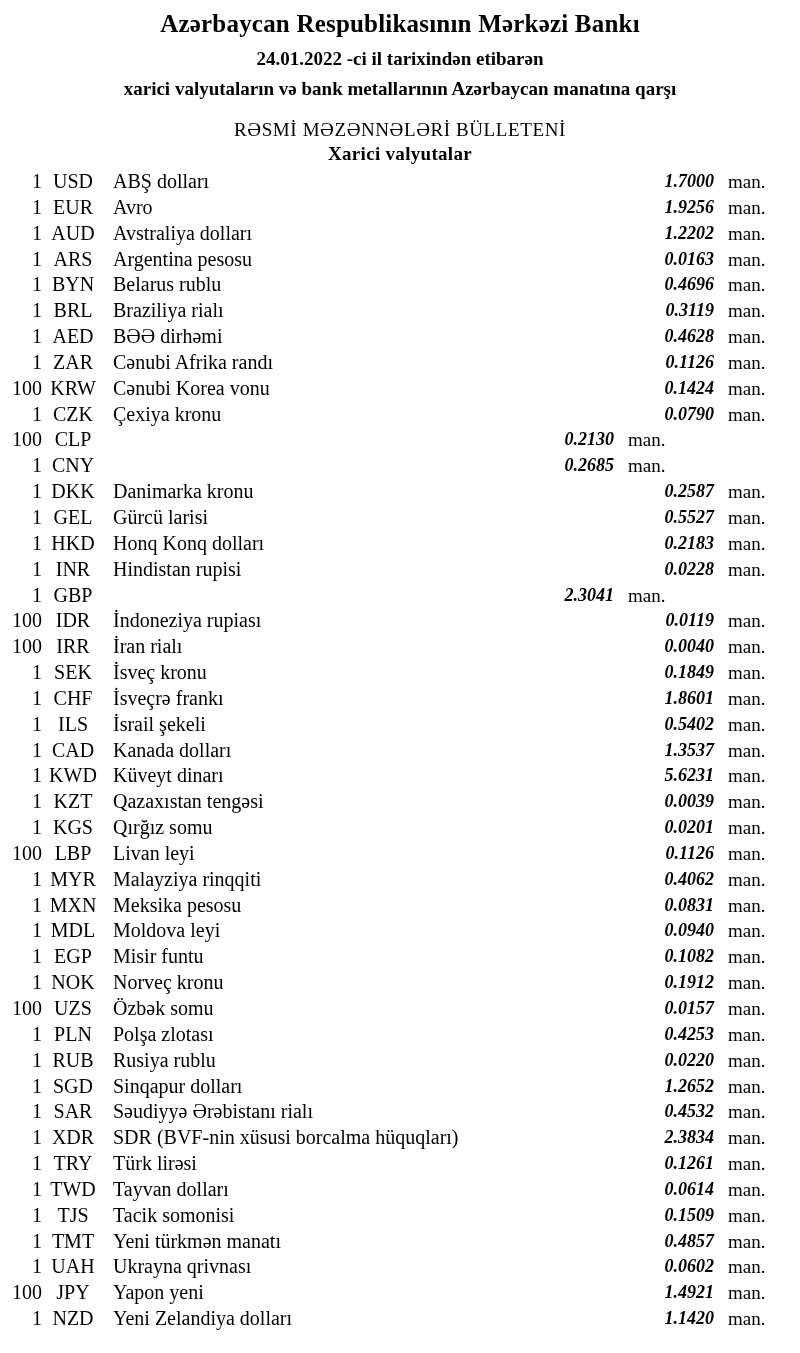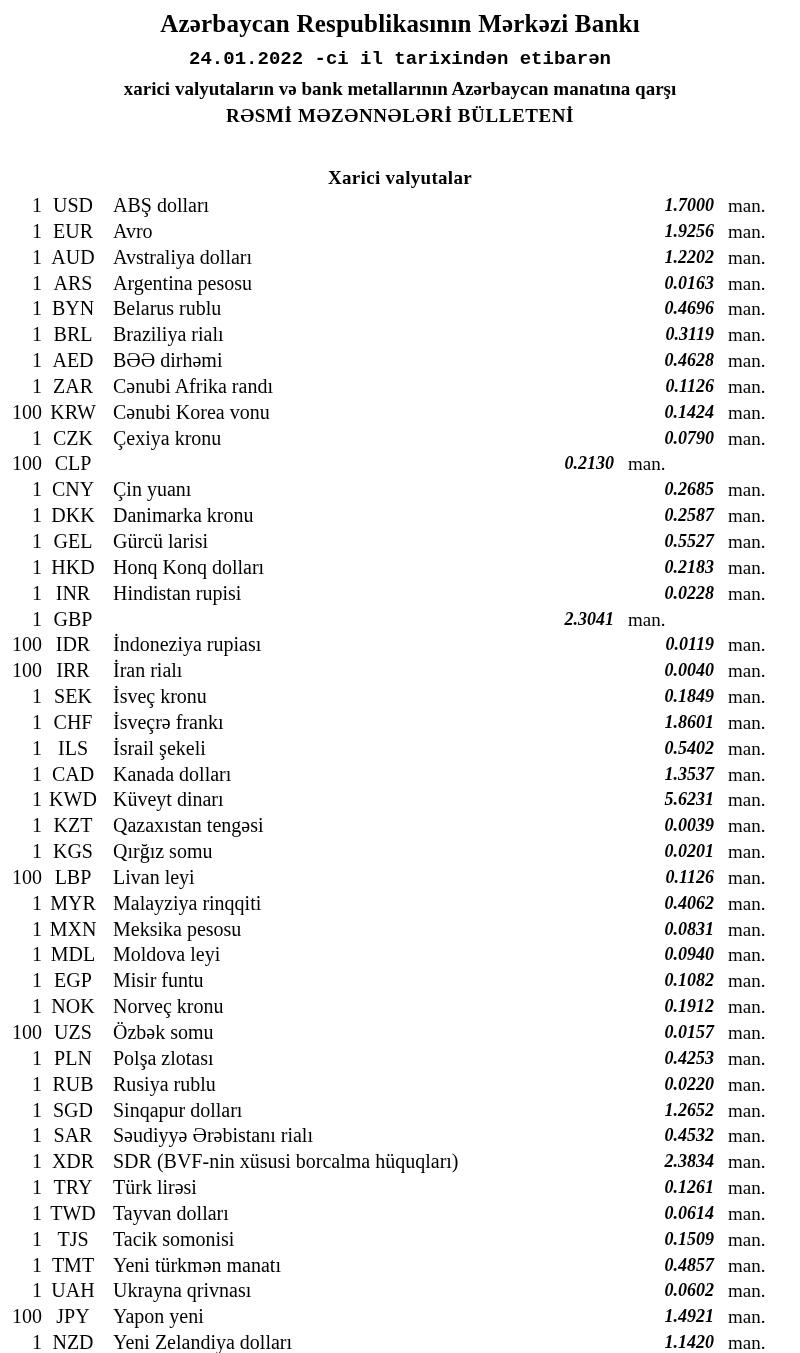--- a/index.html
+++ b/index.html
@@ -18,38 +18,36 @@
     font-size: 25px;
     font-weight: bold;
     line-height: 33px;
     letter-spacing: 0.2px;
   }
   .date-line {
     margin-top: 7px;
     font-size: 19px;
     font-weight: bold;
     line-height: 24px;
-    font-family: Liberation Mono, monospace;
   }
   .scope-line {
     margin-top: 6px;
     font-size: 19px;
     font-weight: bold;
     line-height: 24px;
   }
   .bulletin-title {
-    margin-top: 3px;
+    margin-top: 17px;
     font-size: 19px;
-    font-weight: bold;
+    font-weight: normal;
     line-height: 24px;
     letter-spacing: 0.6px;
   }
   .section-title {
     text-align: center;
-    margin-top: 38px;
     font-size: 19px;
     font-weight: bold;
     line-height: 24px;
     letter-spacing: 0.3px;
   }
   .rates { margin-top: 3px; }
   .row {
     display: grid;
     grid-template-columns: 42px 62px 1fr 100px 86px;
     height: 25.85px;
@@ -153,21 +151,20 @@
   </div>
     <div class="row">
     <span class="qty">100</span>
     <span class="code">CLP</span>
     <span class="rate">0.2130</span>
     <span class="unit">man.</span>
   </div>
     <div class="row">
     <span class="qty">1</span>
     <span class="code">CNY</span>
-    <span class="name">Çin yuanı</span>
     <span class="rate">0.2685</span>
     <span class="unit">man.</span>
   </div>
     <div class="row">
     <span class="qty">1</span>
     <span class="code">DKK</span>
     <span class="name">Danimarka kronu</span>
     <span class="rate">0.2587</span>
     <span class="unit">man.</span>
   </div>

